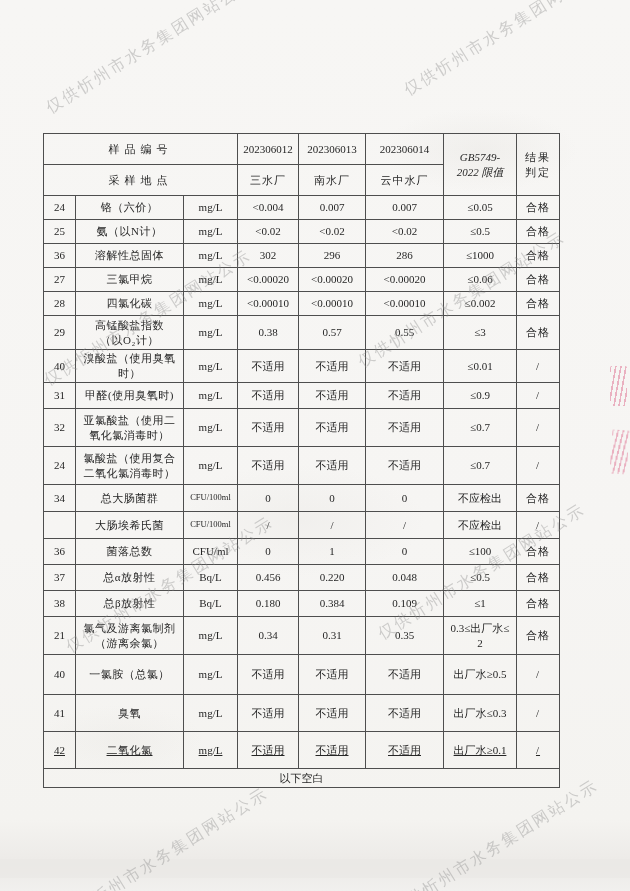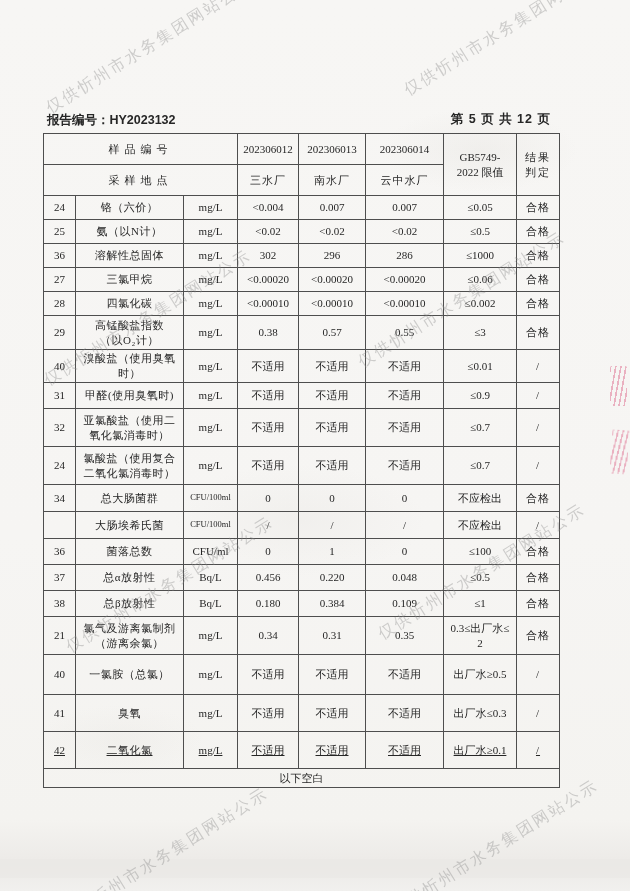--- a/index.html
+++ b/index.html
@@ -45,21 +45,21 @@
     font-size:11px;
     text-align:center; vertical-align:middle;
     padding:1px 2px;
     white-space:pre-line;
     line-height:1.35;
     overflow:hidden;
   }
   th.h-label { letter-spacing:5px; font-size:11.5px; }
   th.h-id    { font-size:11.5px; }
   th.h-loc   { font-size:11.5px; letter-spacing:1px; }
-  th.h-std   { font-size:11.5px; line-height:1.9; }
+  th.h-std   { font-size:11.5px; line-height:1.9;font-style:italic; }
   th.h-res   { font-size:11.5px; line-height:1.9; letter-spacing:2px; }
   td.c-no    { font-size:11px; }
   td.c-name  { text-align:left; padding-left:7px; font-size:11.5px; letter-spacing:.5px; }
   td.c-unit  { font-size:10.5px; }
   td.c-unit.small { font-size:8.5px; letter-spacing:0; }
   td.c-val   { font-size:11px; }
   td.c-limit { font-size:10.5px;margin-top:48px; }
   td.c-verd  { font-size:11px; letter-spacing:1px; }
   td.c-blank { text-align:left; font-size:10.5px; padding-left:5px; height:16px; }
 
@@ -92,24 +92,20 @@
       <span class="wm" style="left: 508px; top: 28px;">仅供忻州市水务集团网站公示</span>
       <span class="wm" style="left: 148px; top: 318px;">仅供忻州市水务集团网站公示</span>
       <span class="wm" style="left: 462px; top: 300px;">仅供忻州市水务集团网站公示</span>
       <span class="wm" style="left: 170px; top: 585px;">仅供忻州市水务集团网站公示</span>
       <span class="wm" style="left: 482px; top: 572px;">仅供忻州市水务集团网站公示</span>
       <span class="wm" style="left: 165px; top: 856px;">仅供忻州市水务集团网站公示</span>
       <span class="wm" style="left: 495px; top: 848px;">仅供忻州市水务集团网站公示</span>
     </div>
 
 
-  <div class="meta">
-    <span class="left">报告编号：HY2023132</span>
-    <span class="right">第 5 页 共 12 页</span>
-  </div>
 
   <table class="report">
     <colgroup>
       <col style="width:32px">
         <col style="width:108px">
         <col style="width:54px">
       <col style="width:61px">
         <col style="width:67px">
         <col style="width:78px">
       <col style="width:73px">

